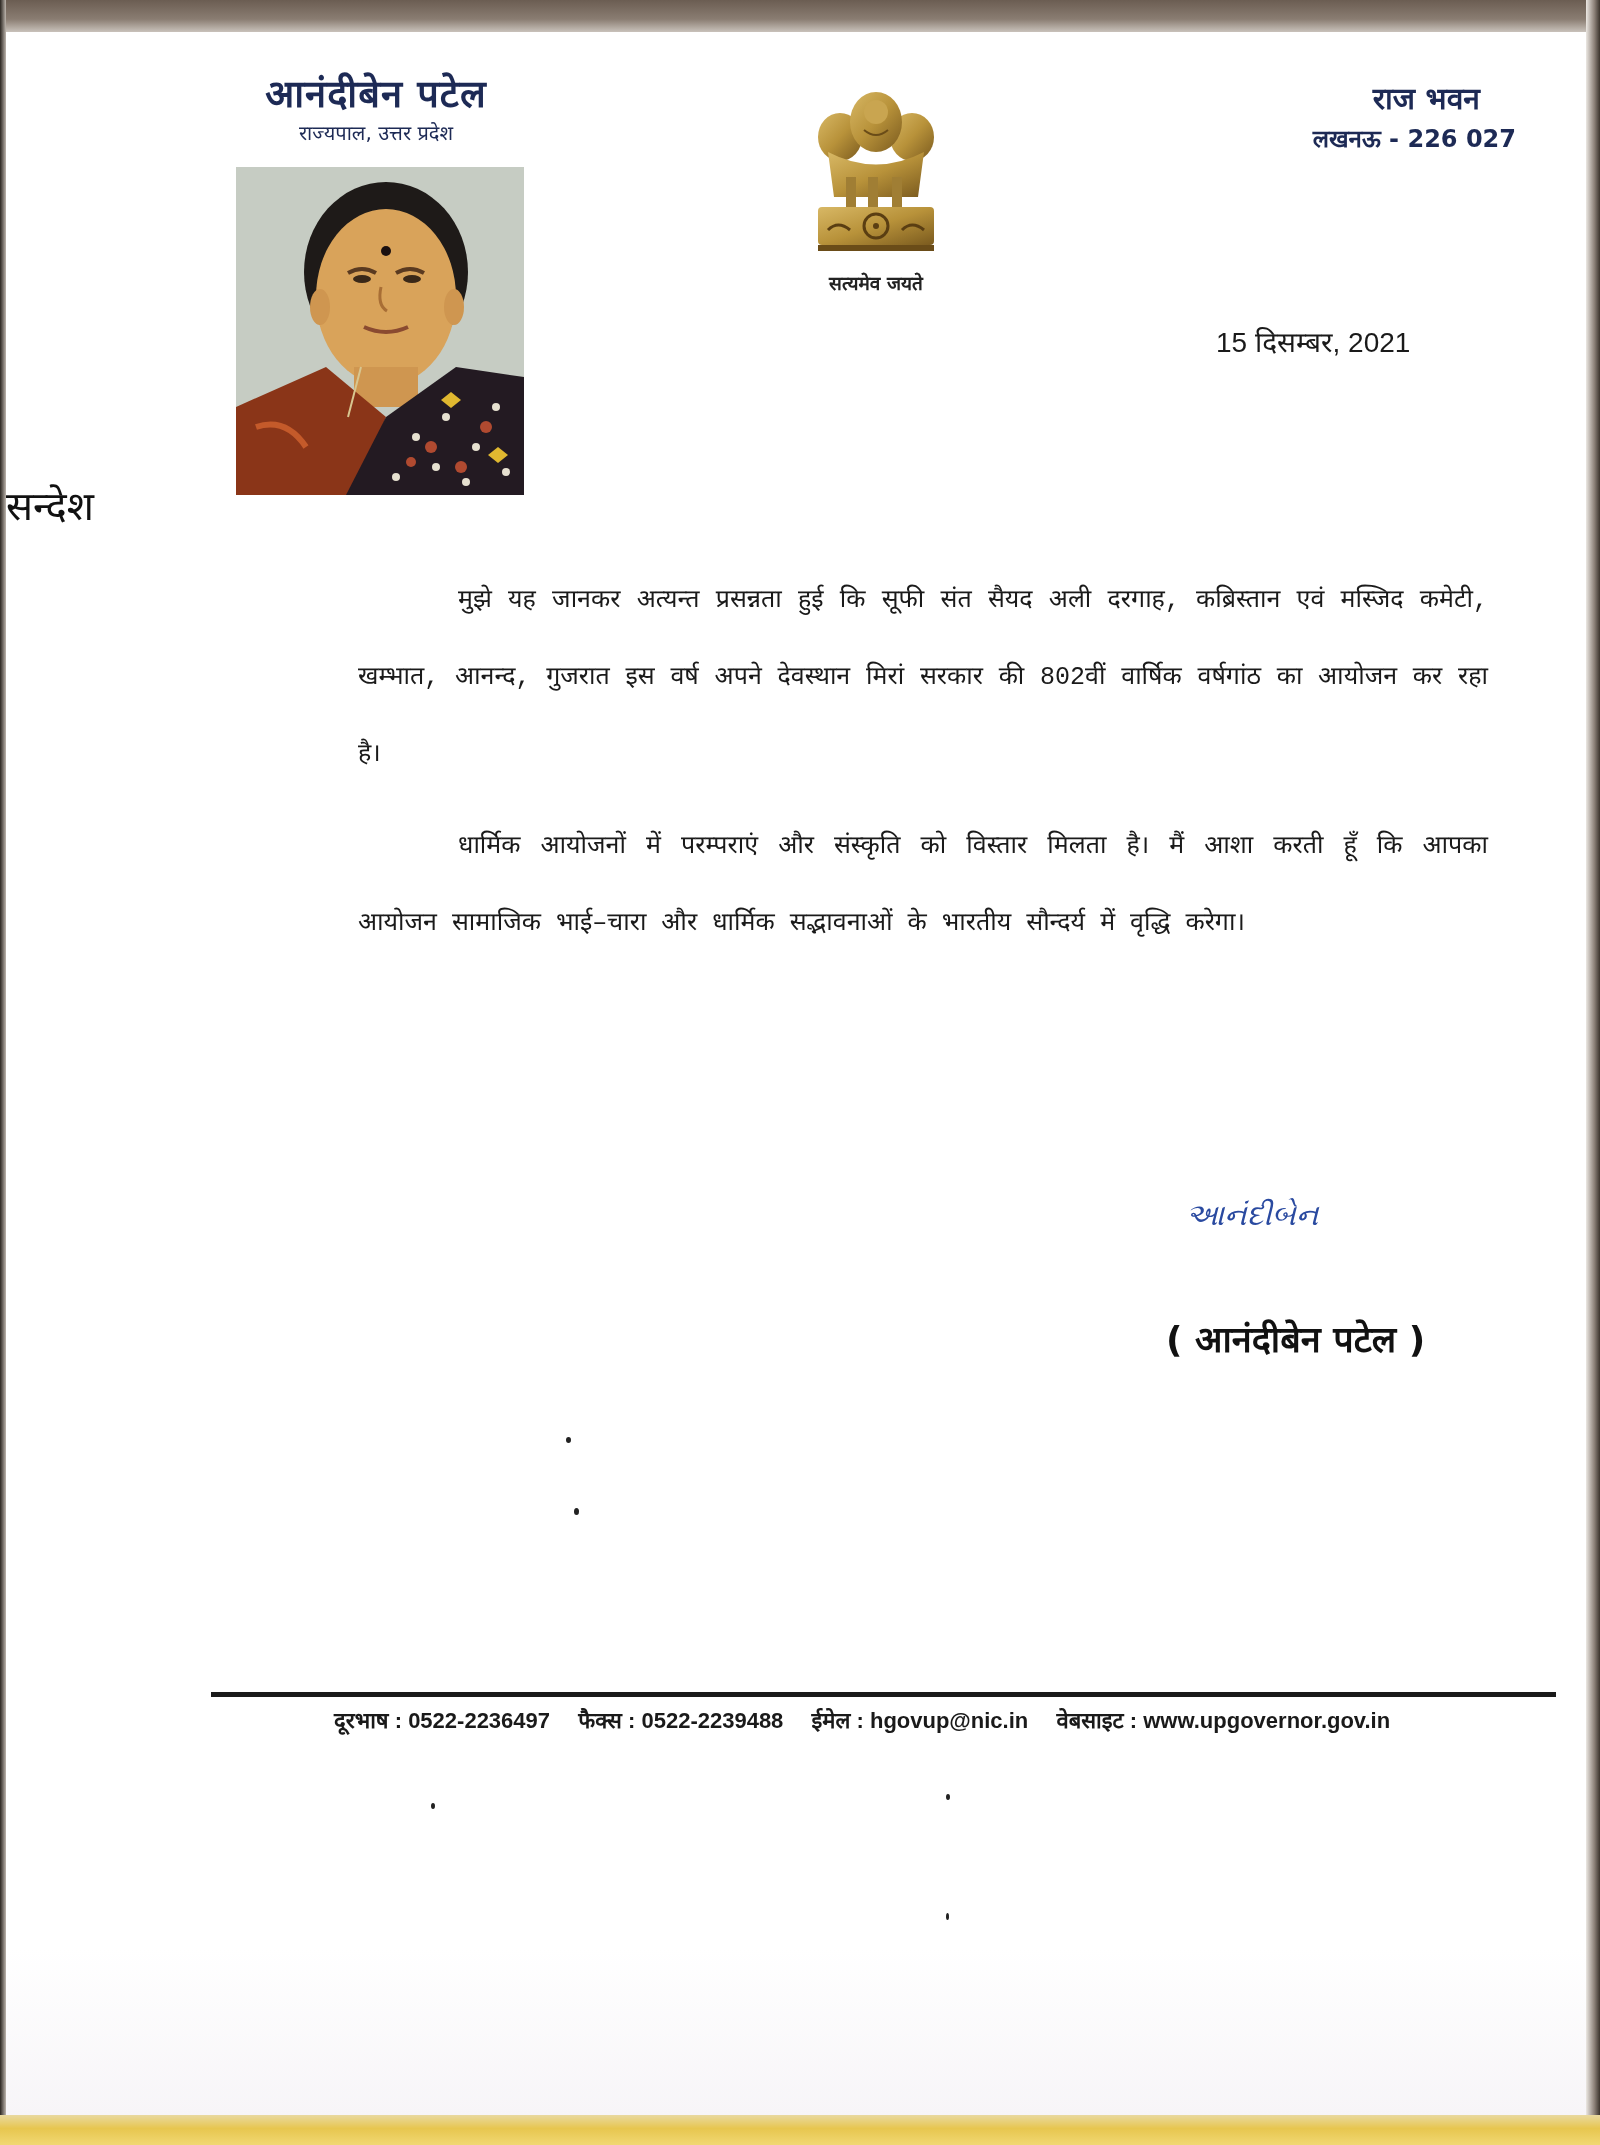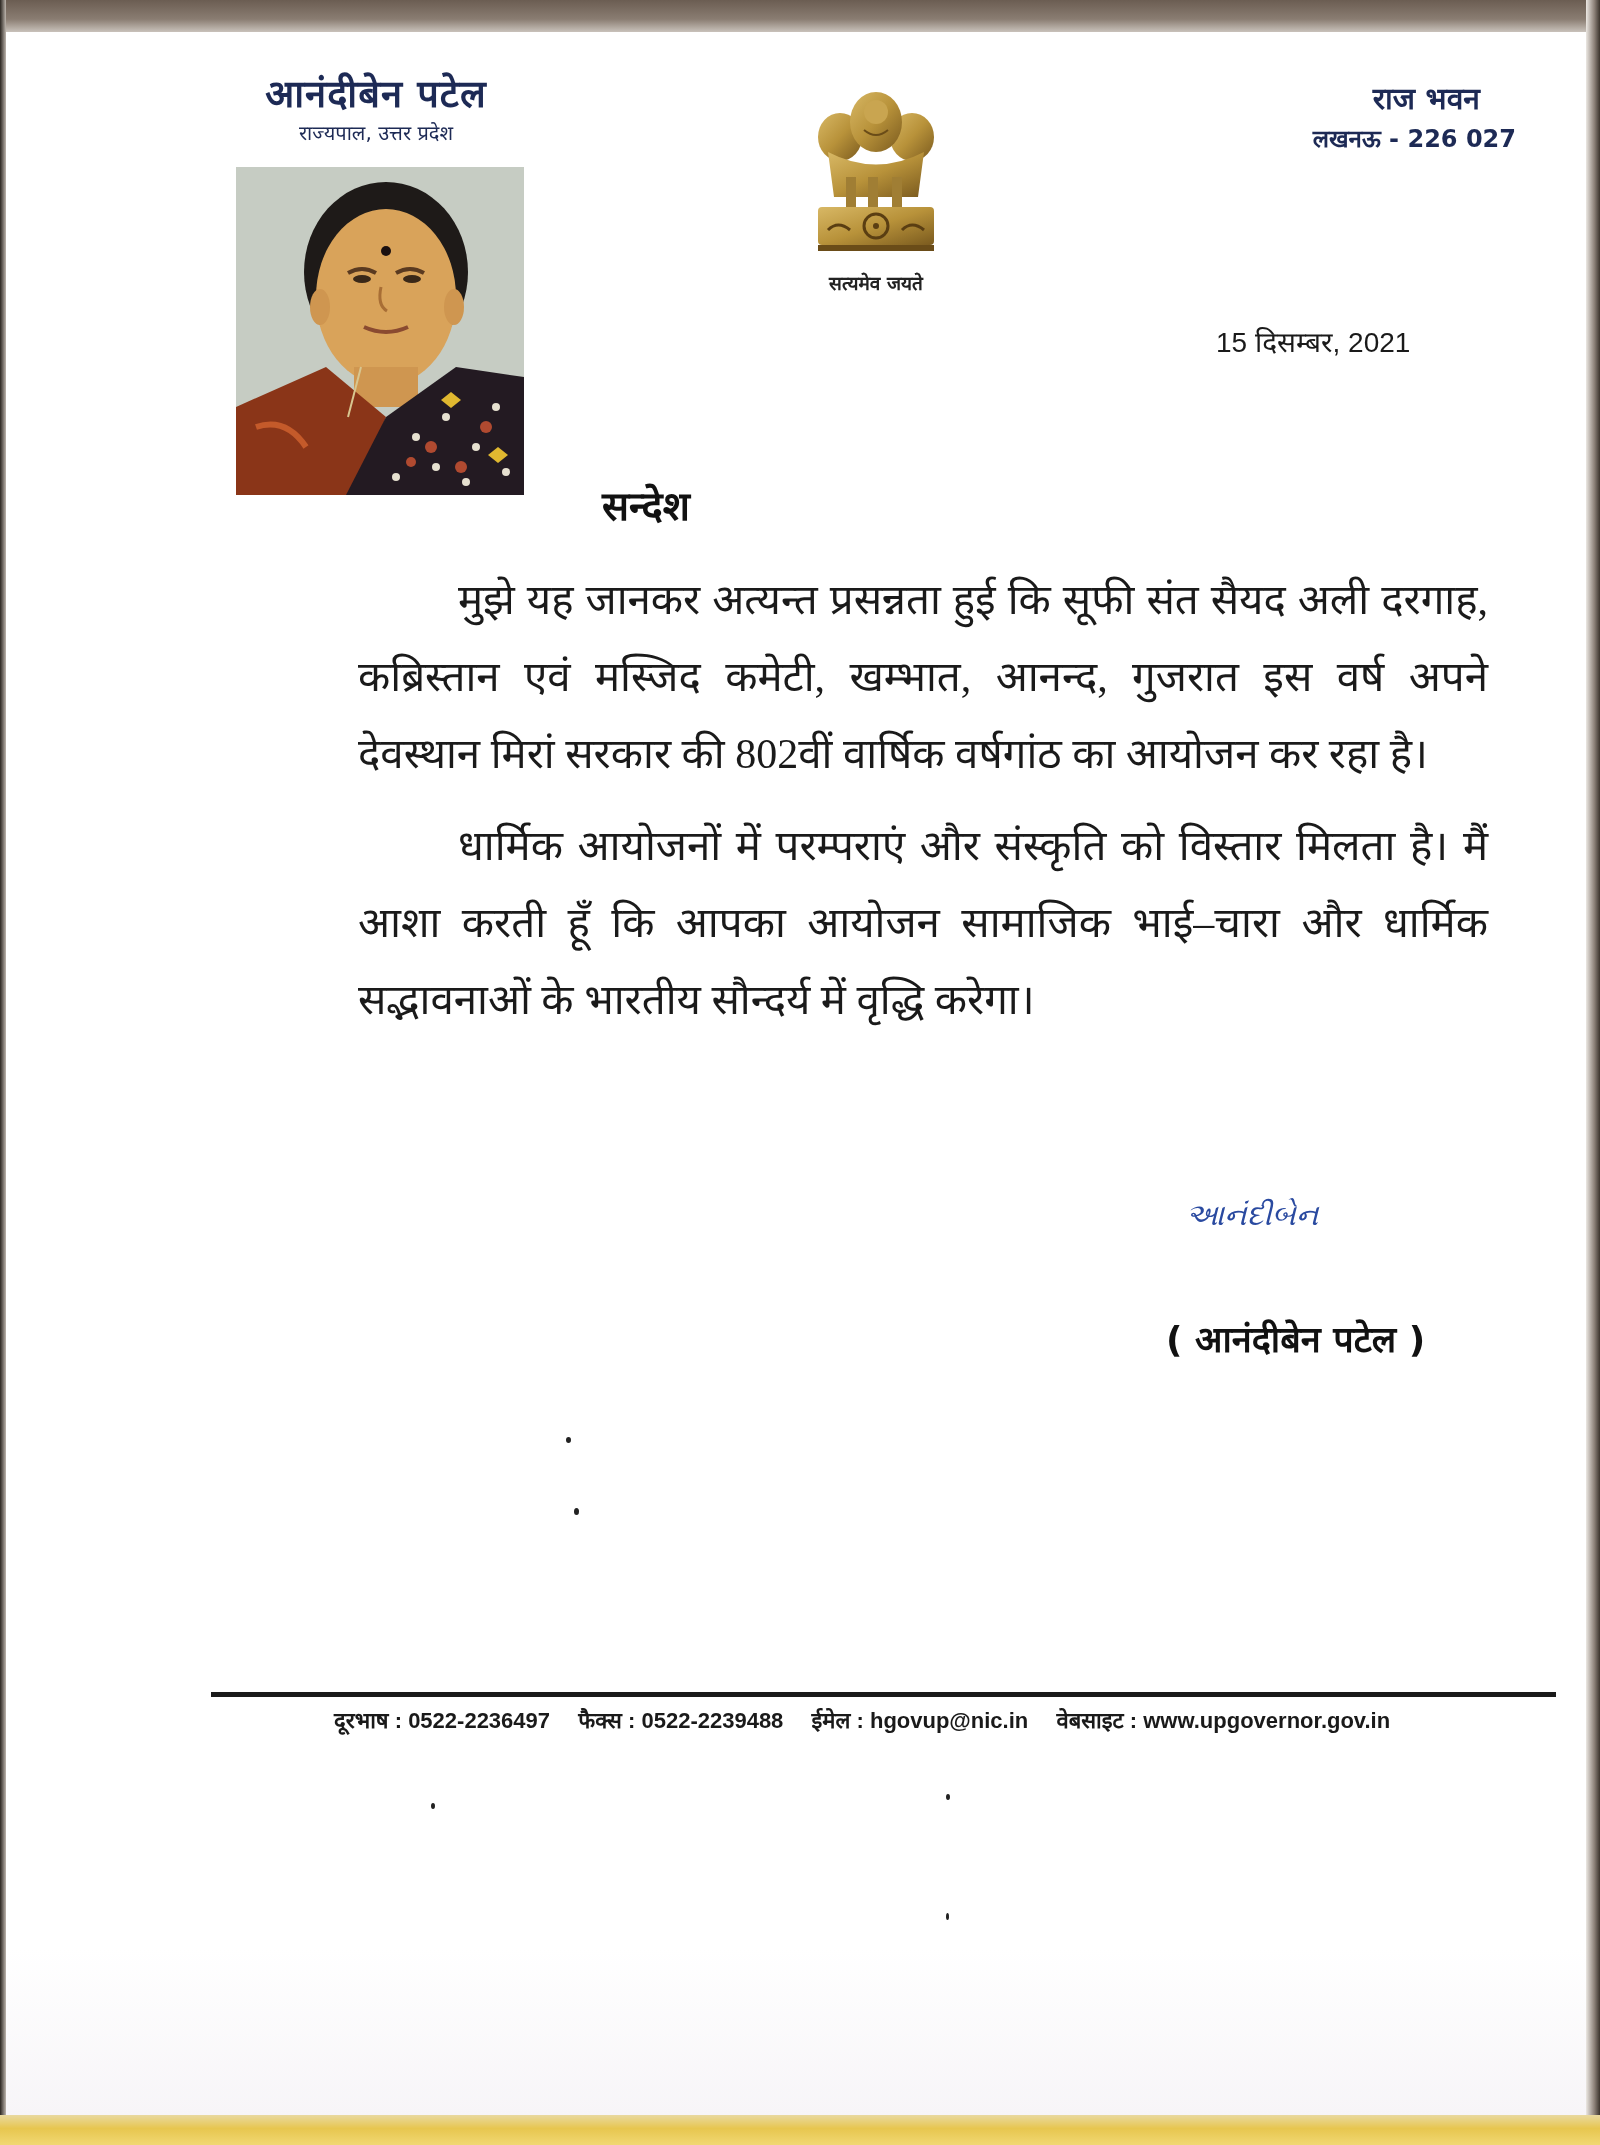--- a/index.html
+++ b/index.html
@@ -120,35 +120,34 @@
       left: 1210px; top: 290px;
       font-size: 28px;
       color: #1a1a1a;
       font-family: "Liberation Sans", sans-serif;
     }
 
     .heading {
       position: absolute;
       left: 0; top: 445px;
       width: 1280px;
-      text-align: center;
       font-size: 40px;
-      font-weight: bold;
+      font-weight: normal;
       color: #111;
     }
 
     .body {
       position: absolute;
       left: 352px; top: 530px;
       width: 1130px;
-      font-size: 42px;
+      font-size: 25px;
       line-height: 77px;
       text-align: justify;
       color: #1a1a1a;
-      font-family: Liberation Serif, serif;
+      font-family: Liberation Mono, monospace;
     }
     .para {
       margin: 0;
       text-indent: 100px;
     }
     .para + .para {
       margin-top: 15px;
     }
 
     .signature {

